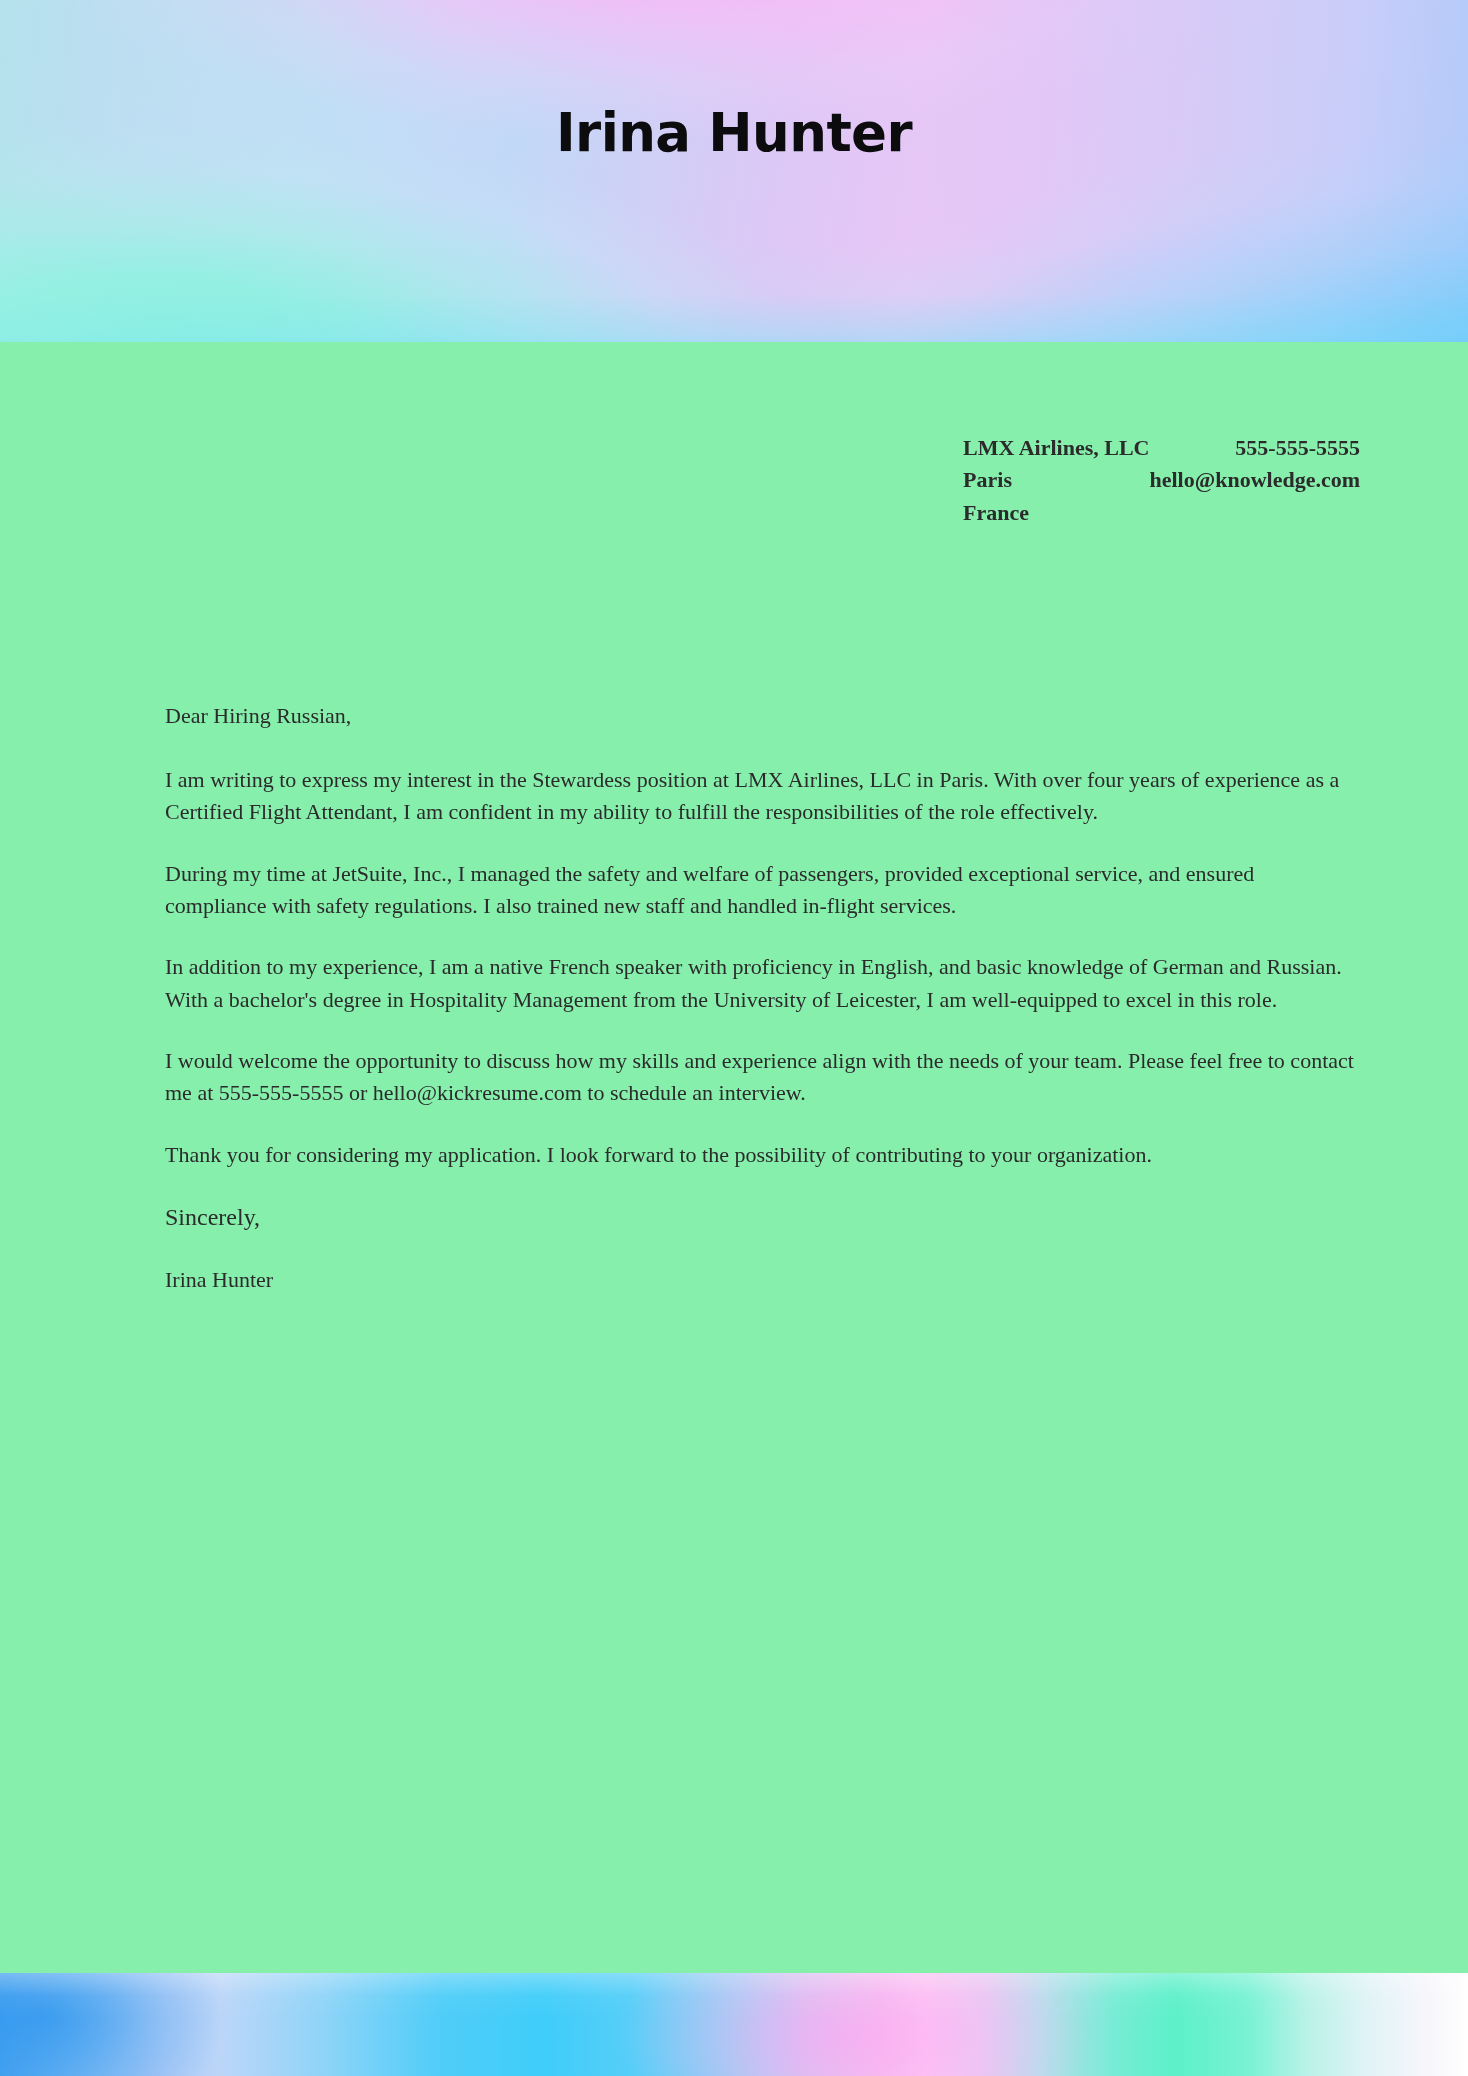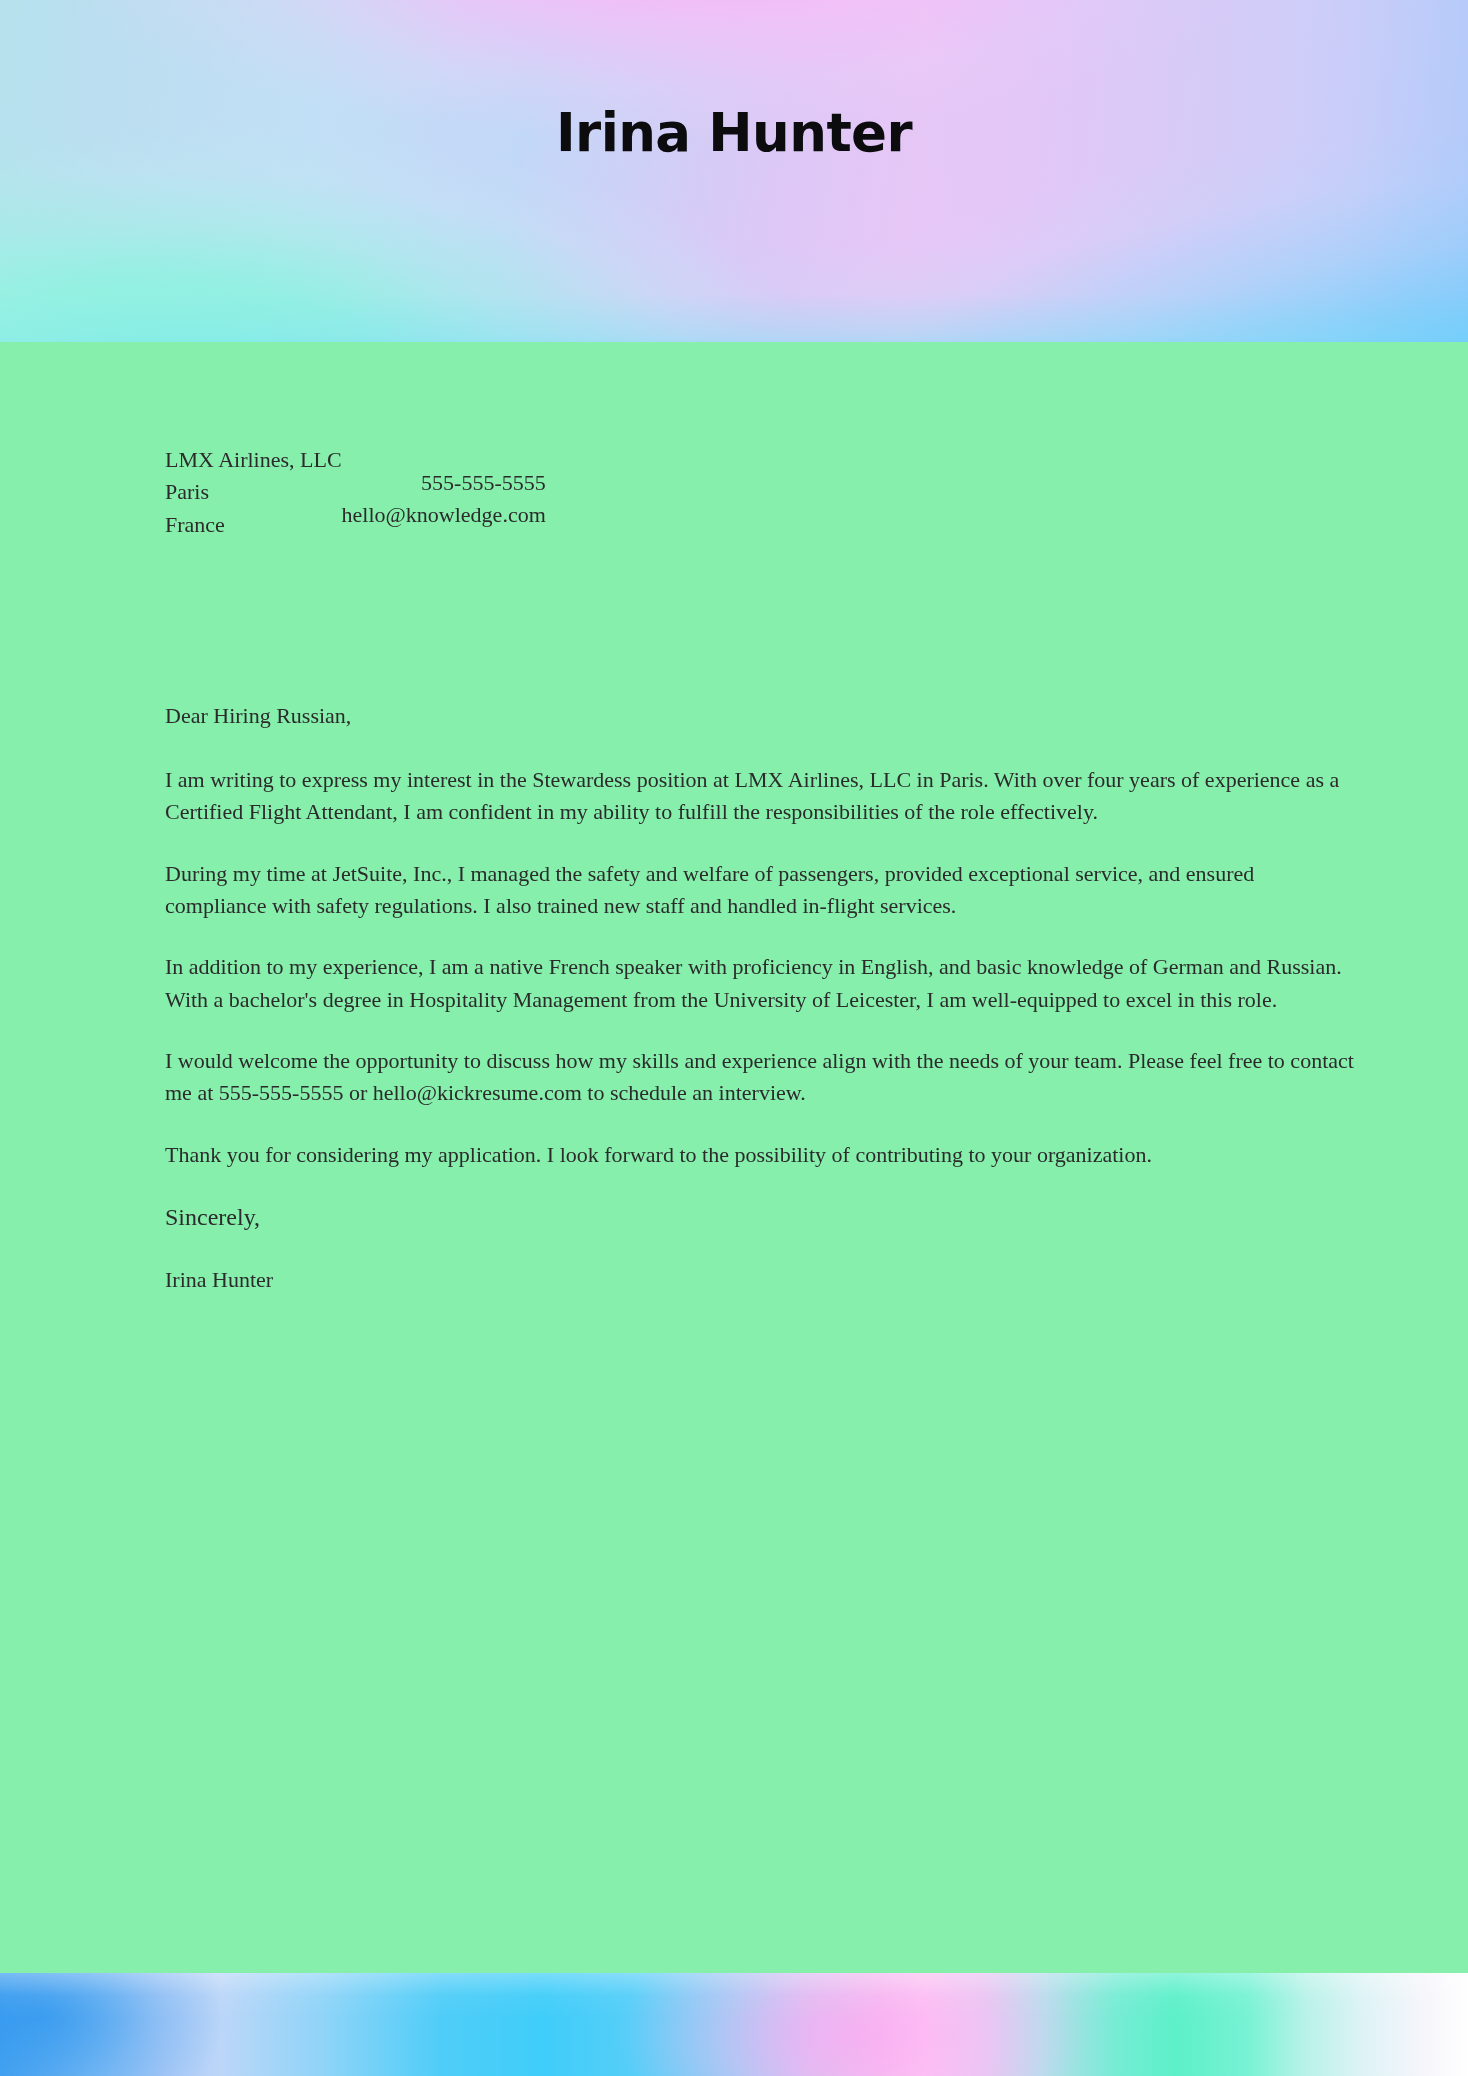--- a/index.html
+++ b/index.html
@@ -175,33 +175,34 @@
   
   .letter {
     position: absolute;
     left: 165px;
     top: 0;
     width: 1195px;
   }
 
   .address-row {
     position: absolute;
-    top: 444px;
+    top: 432px;
     left: 0;
     width: 1195px;
     display: flex;
-    justify-content: flex-start;
+    justify-content: flex-end;
     align-items: flex-start;
+    font-weight: bold;
   }
   .recipient, .sender {
     font-size: 22px;
     line-height: 1.47;
     color: #2b2b2b;
   }
-  .sender { text-align: right; margin-top: 23px; }
+  .sender { text-align: right; }
   .addr-line { display: block; white-space: nowrap; }
 
   .meta {
     position: absolute;
     top: 610px;
     left: 0;
     width: 1195px;
   }
   .meta-date {
     font-size: 19px;

